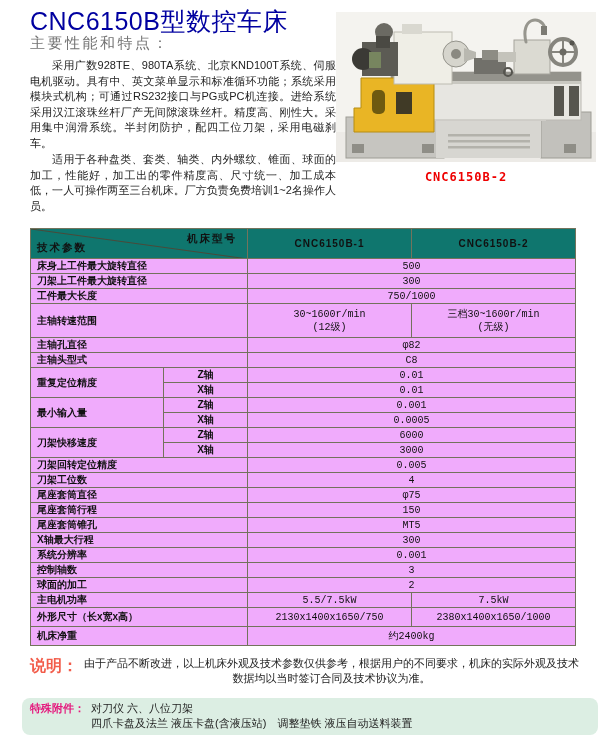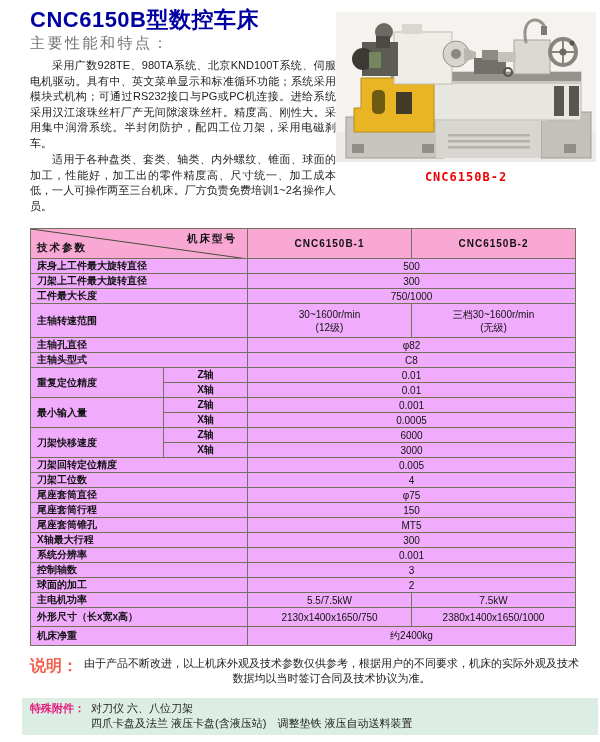--- a/index.html
+++ b/index.html
@@ -1,20 +1,20 @@
 <!DOCTYPE html>
 <html><head>
 <meta charset="utf-8">
 <style>
   * { margin:0; padding:0; box-sizing:border-box; }
   html,body { background:#fff; }
   body { font-family:"Liberation Sans", sans-serif; }
   .page { position:relative; width:600px; height:742px; background:#ffffff; overflow:hidden; }
 
-  .title { position:absolute; left:30px; top:5px; font-size:22px; font-weight:bold; color:#0000a0; letter-spacing:0.5px; }
+  .title { position:absolute; left:30px; top:5px; font-size:25px; font-weight:normal; color:#0000a0; letter-spacing:0.5px; }
   .h-red { color:#737373; font-weight:normal; }
   .sec1-heading { position:absolute; left:30px; top:34px; font-size:15px; letter-spacing:2.5px; }
 
   .intro { position:absolute; left:30px; top:58px; width:306px; font-size:11px; line-height:15.5px; color:#222; text-align:justify; }
   .intro p { text-indent:2em; margin-bottom:1px; }
 
   .figure { position:absolute; left:336px; top:12px; width:260px; height:150px; }
   .figure svg { display:block; }
   .figure-caption { position:absolute; left:336px; top:170px; width:260px; text-align:center;
       font-family:"DejaVu Sans Mono", monospace; font-size:12px; font-weight:bold; color:#ee0000; letter-spacing:1px; }
@@ -22,37 +22,37 @@
   .sec2-row { position:absolute; left:30px; top:200px; width:560px; white-space:nowrap; }
   .sec2-cn { font-size:15px; letter-spacing:2px; }
   .sec2-en { font-size:14px; letter-spacing:2.5px; margin-left:8px; }
   .unit { font-size:11px; color:#111; margin-left:20px; font-weight:bold; }
   .unit .mm { font-family:"DejaVu Sans Mono", monospace; font-weight:normal; }
 
   table.spec { position:absolute; left:30px; top:228px; width:545px; border-collapse:collapse; table-layout:fixed;
       border:1px solid #4a4a3a; }
   table.spec td { border:1px solid #73735c; height:15px; background:#f0abfc; color:#111;
       font-size:10px; overflow:hidden; }
-  tr.r-head td { background:#f9a8d4; height:30px; }
+  tr.r-head td { background:#0f766e; height:30px; }
   td.t-lbl { font-weight:bold; padding-left:6px; text-align:left; }
   td.t-sub { font-weight:bold; text-align:center; }
-  td.t-val { font-family:Liberation Sans, sans-serif; text-align:center; }
+  td.t-val { font-family:Liberation Mono, monospace; text-align:center; }
   tr.r-speed td { height:34px; }
   tr.r-tall td { height:19px; }
   td.corner { position:relative; padding:0; }
   .corner-top { position:absolute; top:3px; right:10px; font-size:10.5px; font-weight:bold; letter-spacing:2px; }
   .corner-bottom { position:absolute; bottom:3px; left:6px; font-size:10.5px; font-weight:bold; letter-spacing:2px; }
   td.model-cell { font-family:Liberation Sans, sans-serif; font-weight:bold; text-align:center; font-size:11px; letter-spacing:1px; }
   .val-2line span { display:block; line-height:13px; }
 
   .note { position:absolute; left:30px; top:656px; width:552px; display:flex; }
   .note-label { color:#f25c4a; font-weight:bold; font-size:16px; flex:0 0 auto; margin-right:3px; }
   .note-text { font-size:11px; line-height:15px; color:#222;text-align:center; }
 
-  .accessories { position:absolute; left:22px; top:698px; width:576px; background:#dceee3; padding:3px 0 4px 8px; display:flex; }
+  .accessories { position:absolute; left:22px; top:698px; width:576px; background:#dceee3; padding:3px 0 4px 8px; display:flex;border-radius:8px; }
   .acc-label { color:#e5187d; font-weight:bold; font-size:11px; flex:0 0 auto; margin-right:6px; line-height:15px; }
   .acc-lines { font-size:11px; color:#222; line-height:15px; }
 </style>
 </head>
 <body>
 
 <div class="page">
 
   <div class="title">CNC6150B型数控车床</div>
 

